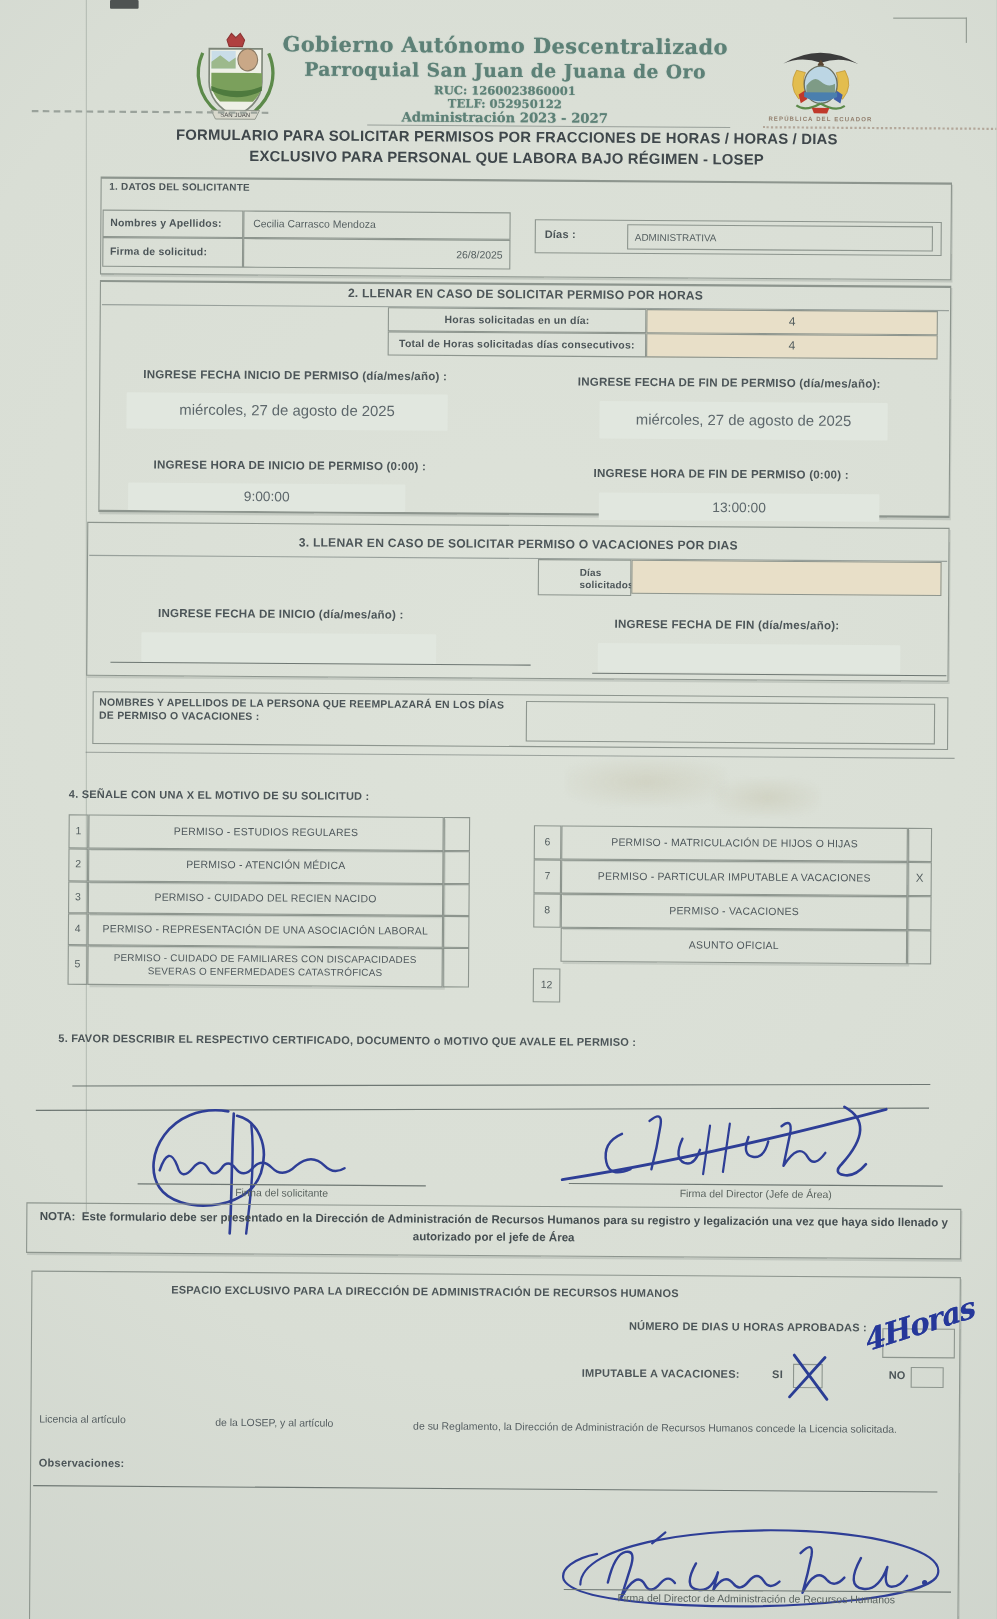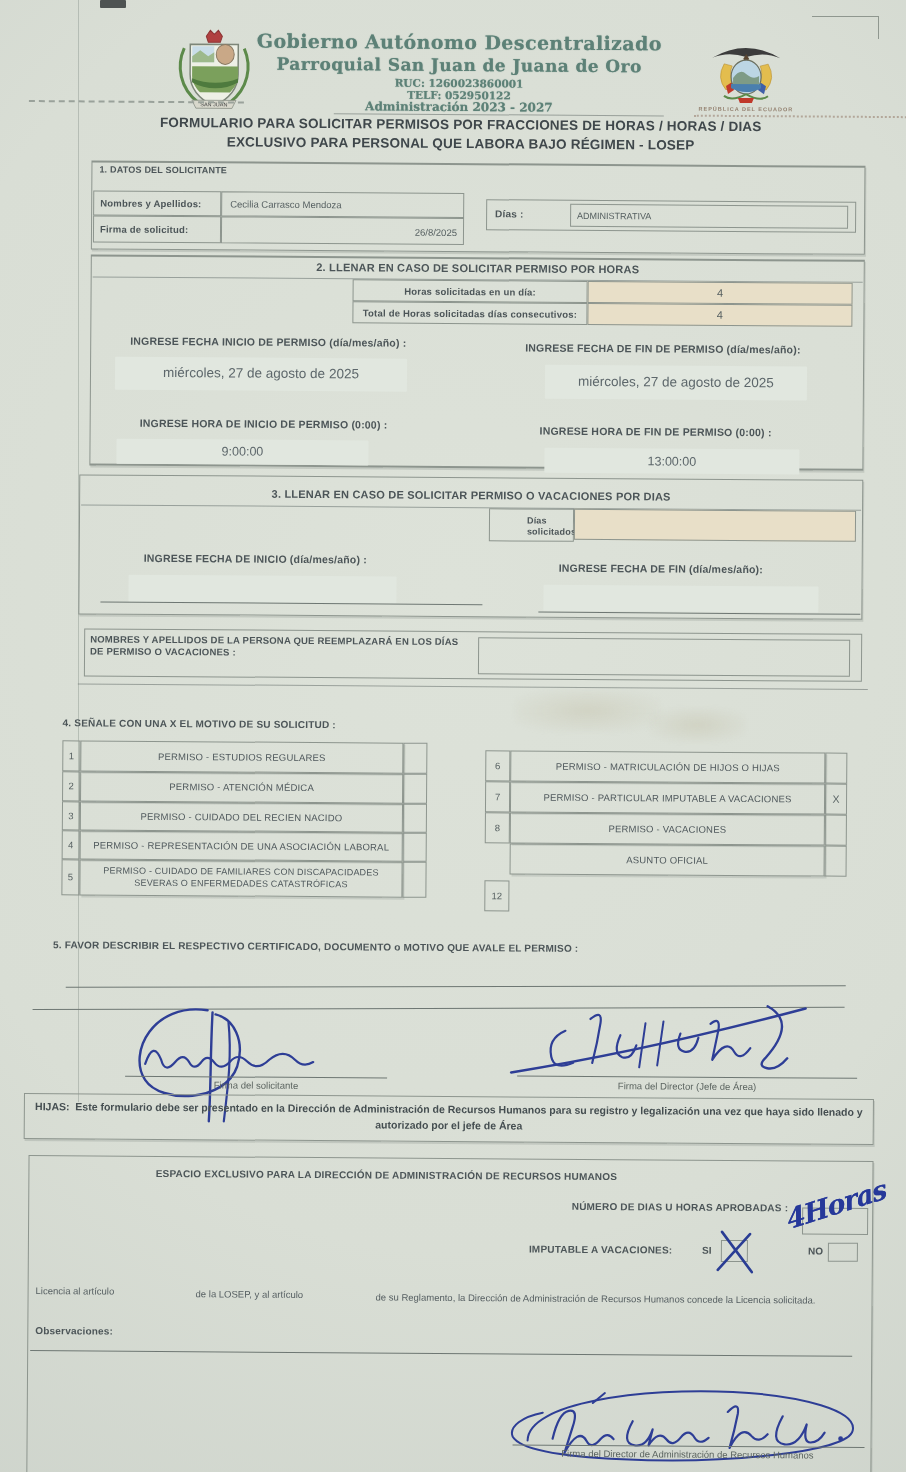--- a/index.html
+++ b/index.html
@@ -273,21 +273,21 @@
       <path d="M140 30 l-6 44 M158 28 l-6 44" stroke-width="2"></path>
       <path d="M175 40 q-6 16 4 18 q10 2 14 -14" stroke-width="2.2"></path>
       <path d="M205 30 q10 -8 8 6 l-6 30 q14 -22 22 -8 q6 10 16 -4" stroke-width="2.2"></path>
       <path d="M262 12 q30 16 -2 52 q-8 8 2 10 q10 2 20 -10" stroke-width="2.4"></path>
     </svg>
     <div class="line" style="left:520px;top:1075px;width:340px;"></div>
     <div class="abs val center" style="left:520px;top:1079px;width:340px;font-size:9.5px;color:#5a635f;">Firma del Director (Jefe de Área)</div>
 
     <div class="box" style="left:27px;top:1096px;width:850px;height:46px;"></div>
     <div class="abs center" style="left:33px;top:1101px;width:838px;font-size:10.5px;line-height:1.55;color:#454e51;font-weight:700;">
-      <span>HIJAS:</span>&nbsp;
+      <span>NOTA:</span>&nbsp;
       <span style="font-weight:700;">Este formulario debe ser presentado en la Dirección de Administración de Recursos Humanos para su registro y legalización una vez que haya sido llenado y autorizado por el jefe de Área</span>
     </div>
 
     <div class="box" style="left:32px;top:1158px;width:845px;height:320px;"></div>
     <div class="abs lbl center" style="left:40px;top:1170px;width:700px;font-size:10px;">ESPACIO EXCLUSIVO PARA LA DIRECCIÓN DE ADMINISTRACIÓN DE RECURSOS HUMANOS</div>
 
     <div class="abs lbl" style="left:420px;top:1200px;width:372px;text-align:right;font-size:10px;">NÚMERO DE DIAS U HORAS APROBADAS :</div>
     <div class="cell" style="left:806px;top:1205px;width:66px;height:27px;"></div>
     <div class="abs hand" style="left:788px;top:1184px;width:130px;">4Horas</div>
 

